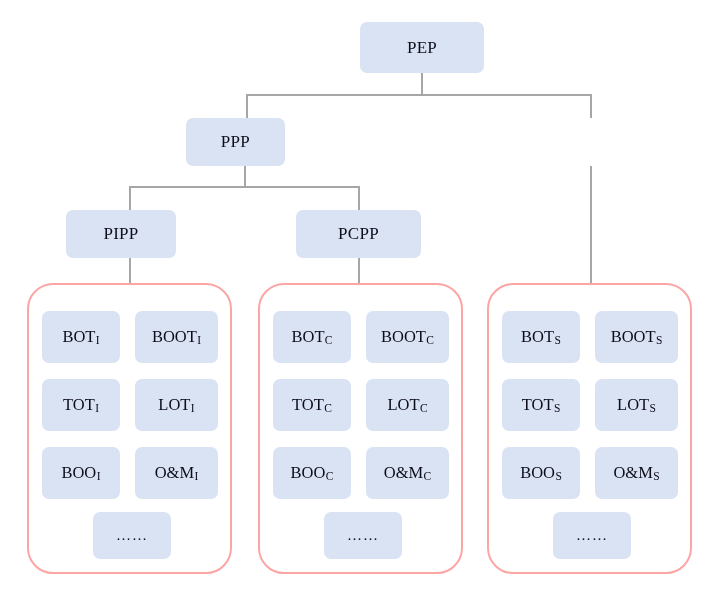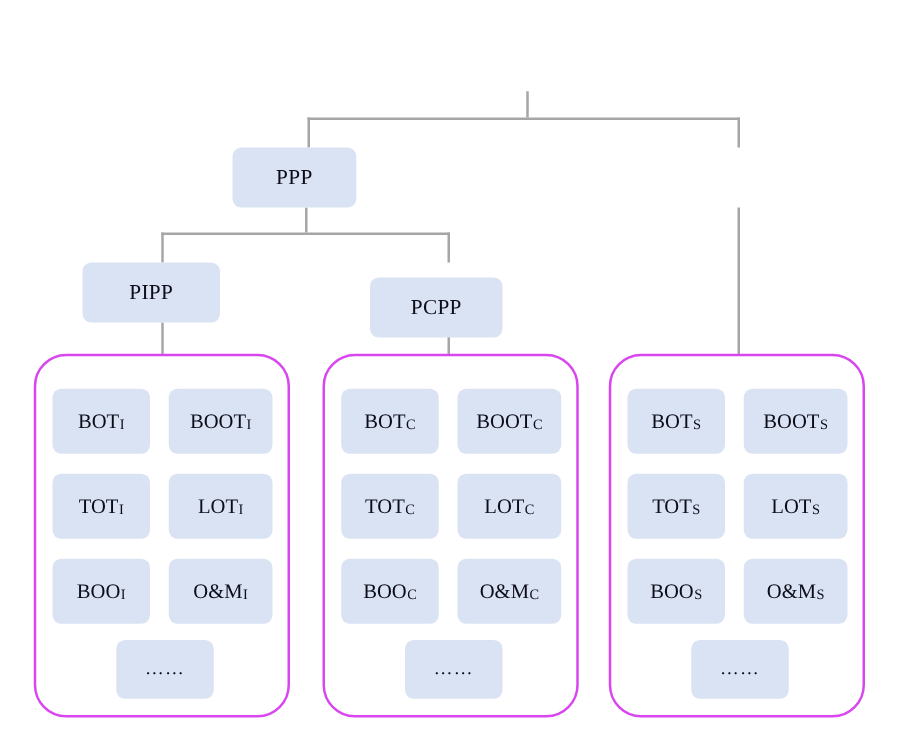--- a/index.html
+++ b/index.html
@@ -37,21 +37,21 @@
     justify-content: center;
     font-size: 17px;
     letter-spacing: 0.3px;
     color: #0d0d1a;
     box-sizing: border-box;
   }
 
   
   .group {
     position: absolute;
-    border: 2px solid #d946ef;
+    border: 2px solid #fca5a5;
     border-radius: 26px;
     background: #ffffff;
     box-sizing: border-box;
   }
 
   
   .leaf {
     position: absolute;
     background: #dae3f3;
     border-radius: 7px;
@@ -96,31 +96,34 @@
   <div class="line v" style="left:129px; top:186px; height:24px;"></div>
 
   <div class="line v" style="left:358px; top:186px; height:24px;"></div>
 
   <div class="line v" style="left:129px; top:258px; height:26px;"></div>
 
   <div class="line v" style="left:358px; top:258px; height:26px;"></div>
 
   <div class="line v" style="left:590px; top:166px; height:118px;"></div>
 
+  <div class="node" style="left:360px; top:22px; width:124px; height:51px;">
+    <span>PEP</span>
+  </div>
 
   <div class="node" style="left:186px; top:118px; width:99px; height:48px;">
     <span>PPP</span>
   </div>
 
 
   <div class="node" style="left:66px; top:210px; width:110px; height:48px;align-items:center;">
     <span>PIPP</span>
   </div>
 
-  <div class="node" style="left:296px; top:210px; width:106px; height:48px;margin-top:12px;">
+  <div class="node" style="left:296px; top:210px; width:125px; height:48px;">
     <span>PCPP</span>
   </div>
 
   <div class="group" style="left:27px; top:283px; width:205px; height:291px;">
     <div class="leaf" style="left:13px; top:26px; width:78px; height:52px;">
       <span class="base">BOT</span>
         <span class="sub">I</span>
     </div>
     <div class="leaf" style="left:106px; top:26px; width:83px; height:52px;">
       <span class="base">BOOT</span>

